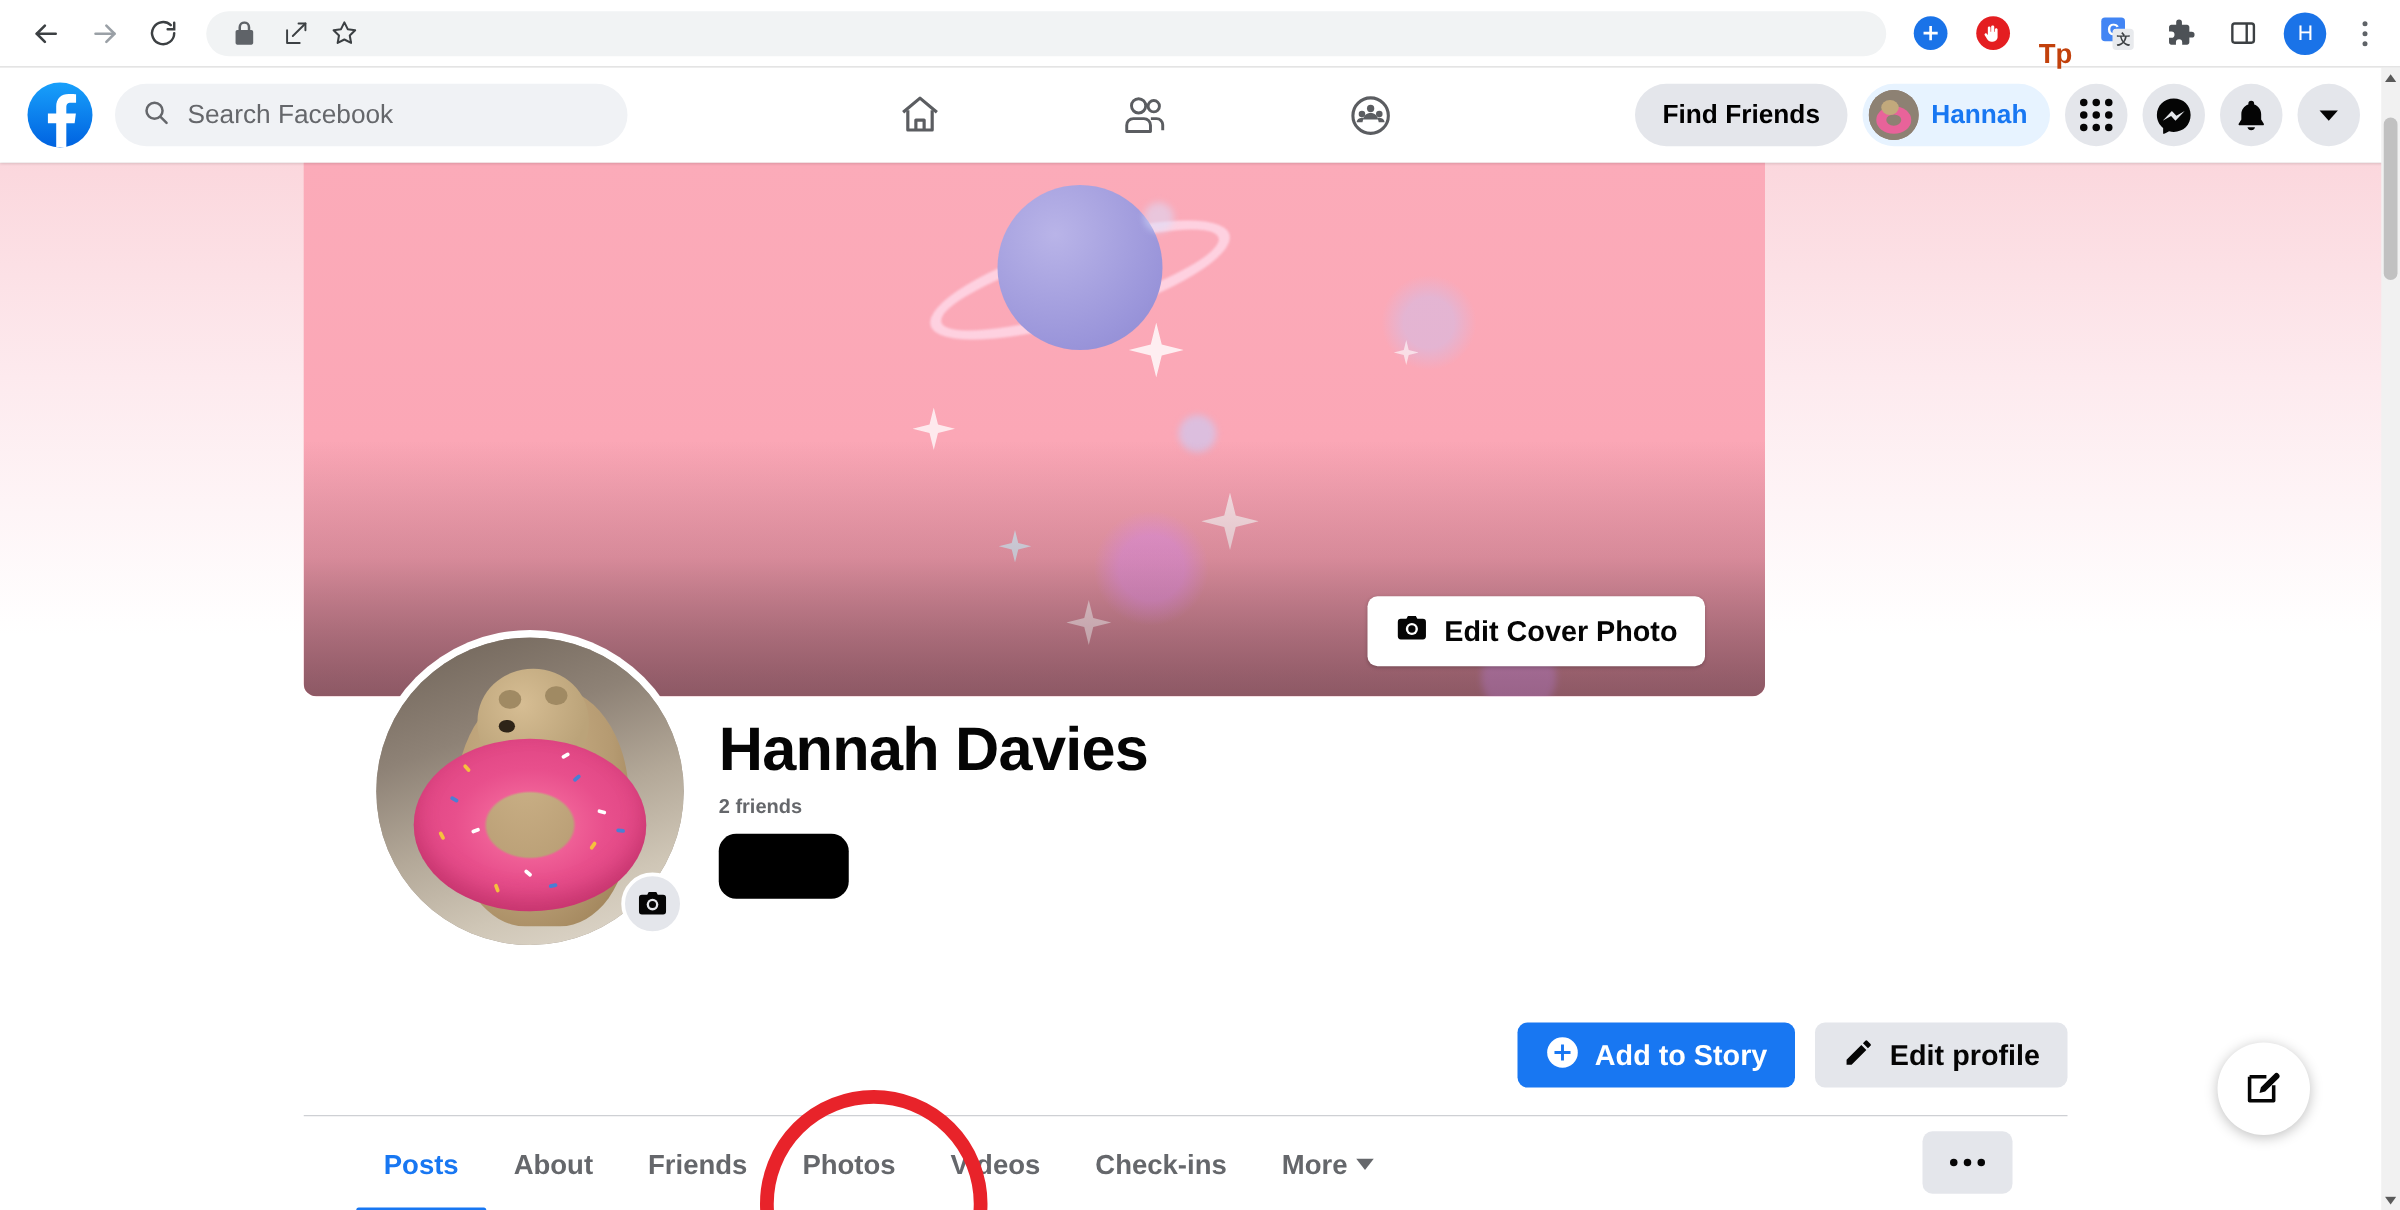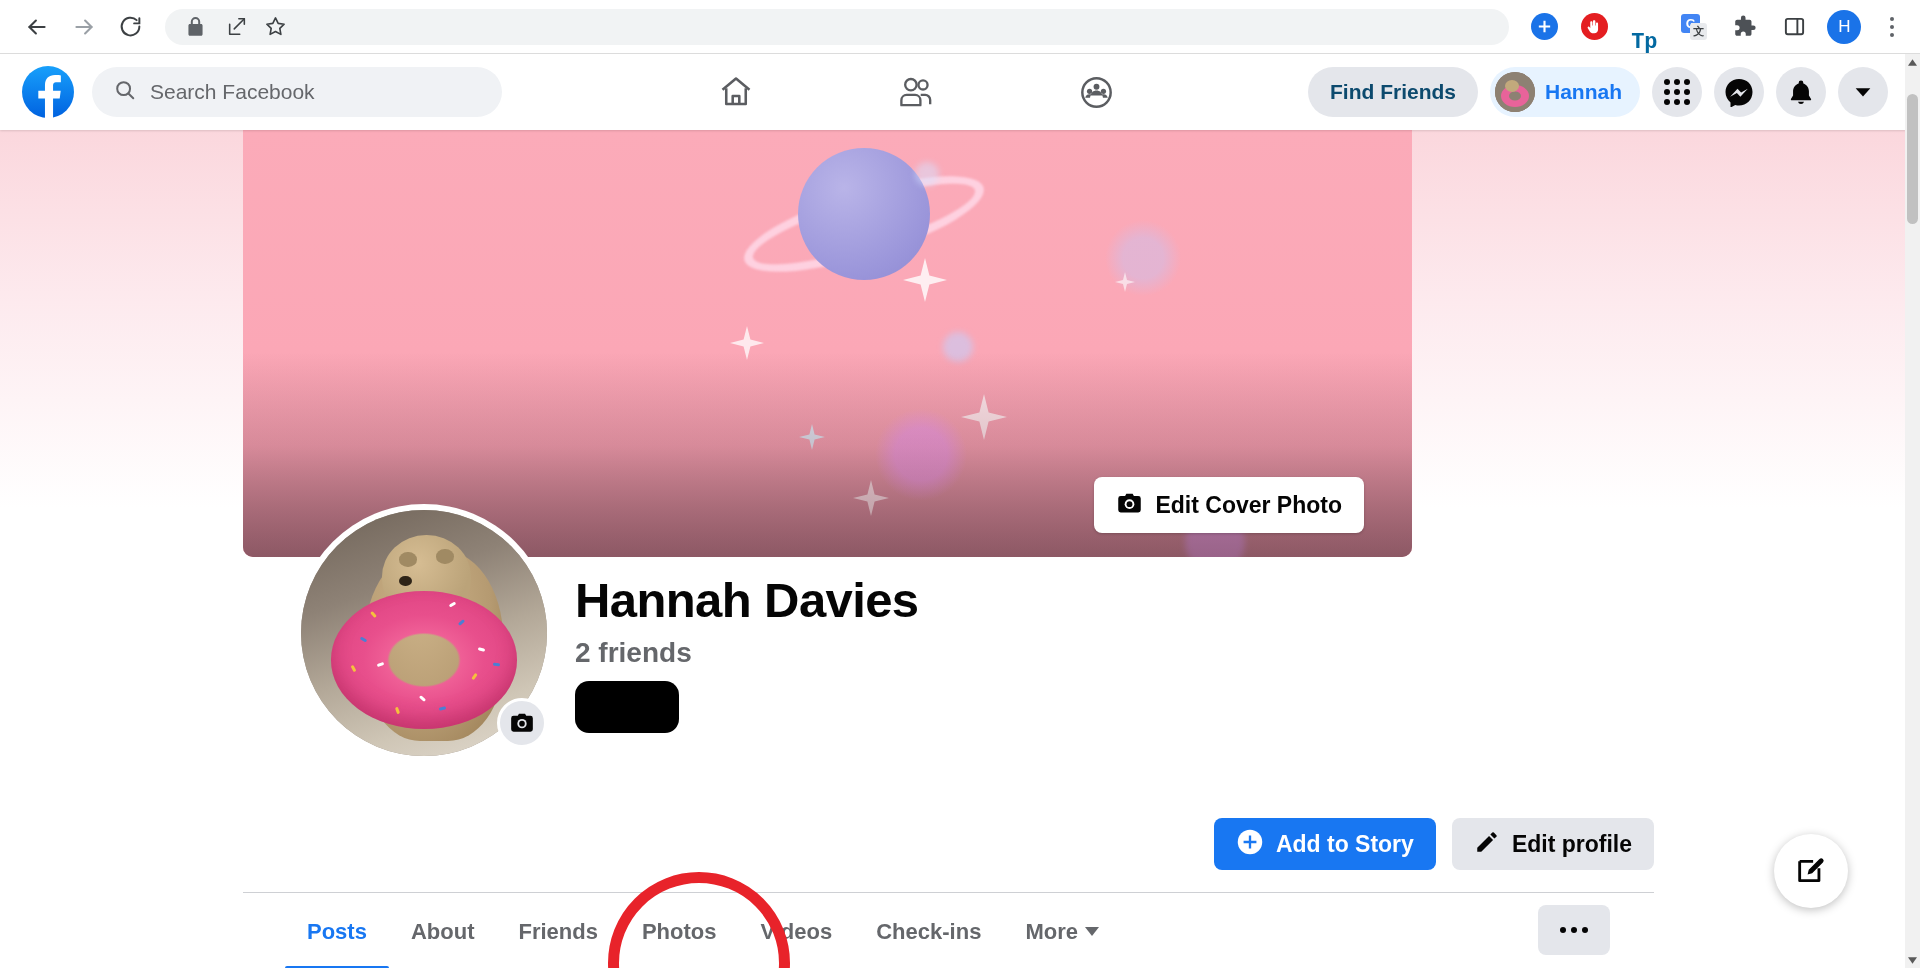--- a/index.html
+++ b/index.html
@@ -98,21 +98,21 @@
     position: absolute; left: 700px; display: flex; gap: 108px;
   }
   .fb-nav-icon {
     width: 72px; height: 58px;
     display: flex; align-items: center; justify-content: center;
     cursor: pointer; border-radius: 8px;
   }
   #fb-right { position: absolute; right: 18px; display: flex; align-items: center; }
   #find-friends-btn {
     height: 50px; padding: 0 22px; border-radius: 25px;
-    background: #e4e6eb; color: #0c4a6e;
+    background: #e4e6eb; color: #000000;
     font-size: 21px; font-weight: bold;
     display: flex; align-items: center; cursor: pointer;
   }
   #account-chip {
     height: 50px; margin-left: 12px; padding: 0 18px 0 5px;
     border-radius: 25px; background: #e7f3ff;
     display: flex; align-items: center; cursor: pointer;
   }
   #account-avatar {
     width: 40px; height: 40px; border-radius: 50%;
@@ -244,21 +244,21 @@
   }
   #edit-cover-label { font-size: 23px; font-weight: bold; color: #050505; }
 
   
   #identity { position: absolute; left: 575px; top: 444px; z-index: 5; }
   #profile-name {
     font-size: 49px; font-weight: bold; color: #050505;
     letter-spacing: -0.6px; line-height: 1.08;
   }
   #friend-count {
-    margin-top: 10px; font-size: 28px; font-weight: bold; color: #65676b;
+    margin-top: 10px; font-size: 16px; font-weight: bold; color: #65676b;
   }
   #redaction-bar {
     margin-top: 12px; width: 104px; height: 52px;
     border-radius: 14px; background: #000000;
   }
 
   #action-row {
     position: absolute; right: 252px; top: 688px;
     display: flex; gap: 16px; z-index: 5;
   }
@@ -397,21 +397,21 @@
       </div>
     </div>
     <div class="ext-icon">
       <div class="ext-circle" style="background:#e41e21;">
         <svg width="16" height="16" viewBox="0 0 24 24" fill="#fff">
             <path d="M12 2c-1 0-1.6.7-1.6 1.6v6H9.6V4.8c0-.9-.7-1.6-1.6-1.6S6.4 3.9 6.4 4.8v9l-1.1-1.7c-.5-.8-1.5-1-2.2-.5s-.9 1.5-.4 2.3l3 4.8c1 1.7 2.9 2.8 5 2.8h1.8c3.1 0 5.6-2.5 5.6-5.6V7c0-.9-.7-1.6-1.6-1.6S14.9 6.1 14.9 7v2.6h-.8v-6C14.1 2.7 13.4 2 12.5 2z"></path>
           </svg>
       </div>
     </div>
     <div class="ext-icon">
-      <span style="color:#0369a1;font-weight:bold;font-size:22px;font-family:Liberation Mono, monospace;margin-top:32px;">Tp</span>
+      <span style="color:#c2410c;font-weight:bold;font-size:22px;font-family:Liberation Sans, sans-serif;margin-top:32px;">Tp</span>
     </div>
     <div class="ext-icon">
       <span style="display:block;width:26px;height:26px;position:relative;">
         <span style="position:absolute;left:0;top:0;width:19px;height:19px;background:#4285f4;border-radius:3px;color:#fff;font-size:13px;font-weight:bold;display:flex;align-items:center;justify-content:center;">G</span>
         <span style="position:absolute;right:0;bottom:0;width:17px;height:17px;background:#e8eaed;border-radius:3px;color:#3c4043;font-size:11px;font-weight:bold;display:flex;align-items:center;justify-content:center;">文</span>
       </span>
     </div>
     <div class="ext-icon">
       <svg width="25" height="25" viewBox="0 0 24 24" fill="#4d5156">
           <path d="M20.5 11h-1.8V7.3c0-1-.8-1.8-1.8-1.8H13V3.7a2.2 2.2 0 1 0-4.4 0v1.8H4.9c-1 0-1.8.8-1.8 1.8v3.5h1.8a2.4 2.4 0 0 1 0 4.8H3.1v3.5c0 1 .8 1.8 1.8 1.8h3.5v-1.8a2.4 2.4 0 0 1 4.8 0v1.8h3.7c1 0 1.8-.8 1.8-1.8v-3.7h1.8a2.2 2.2 0 1 0 0-4.4z"></path>

